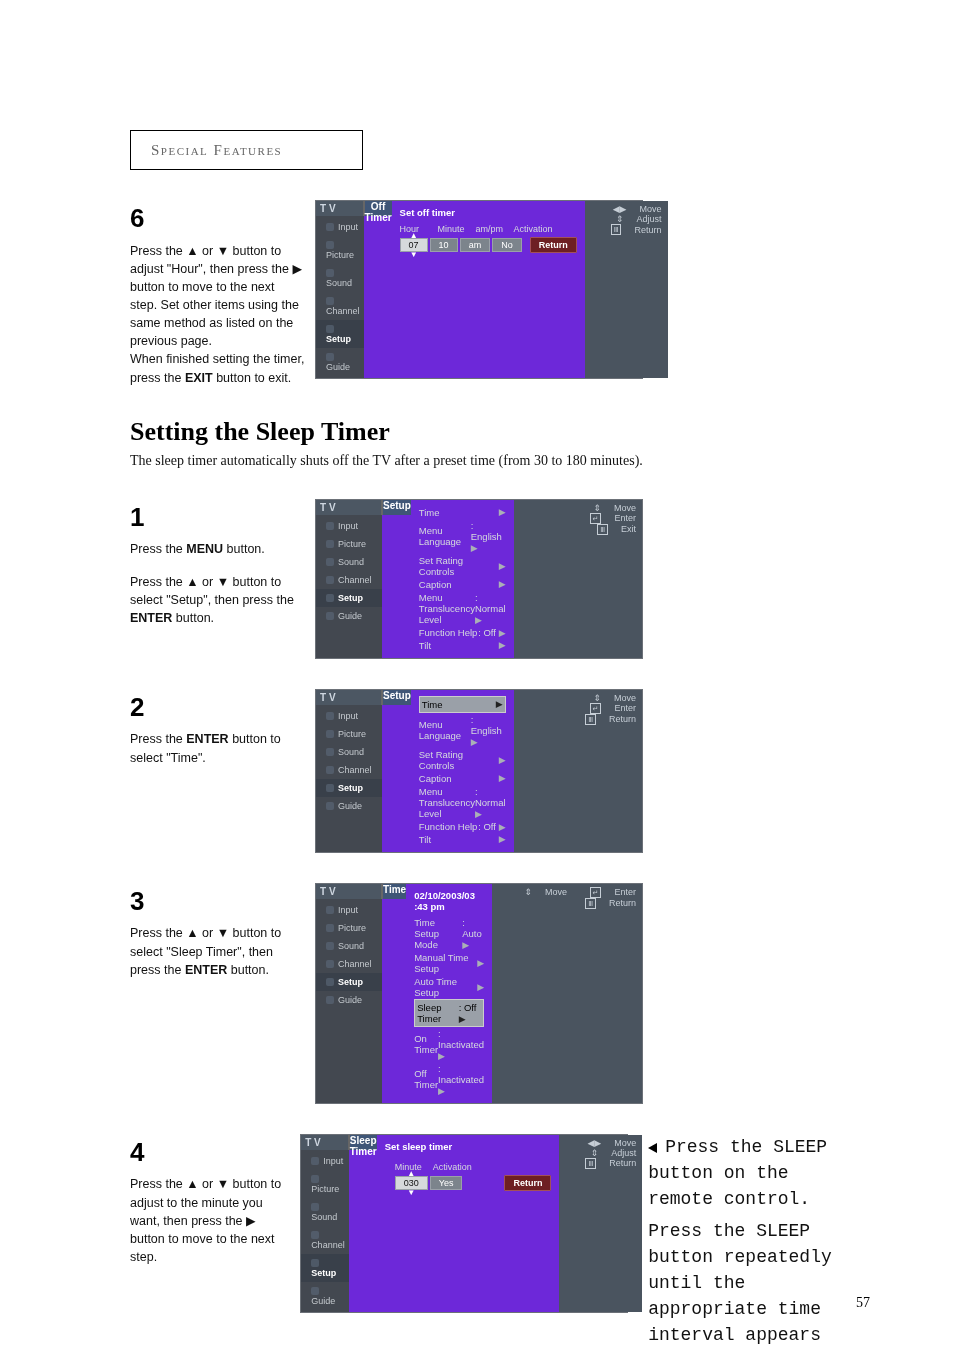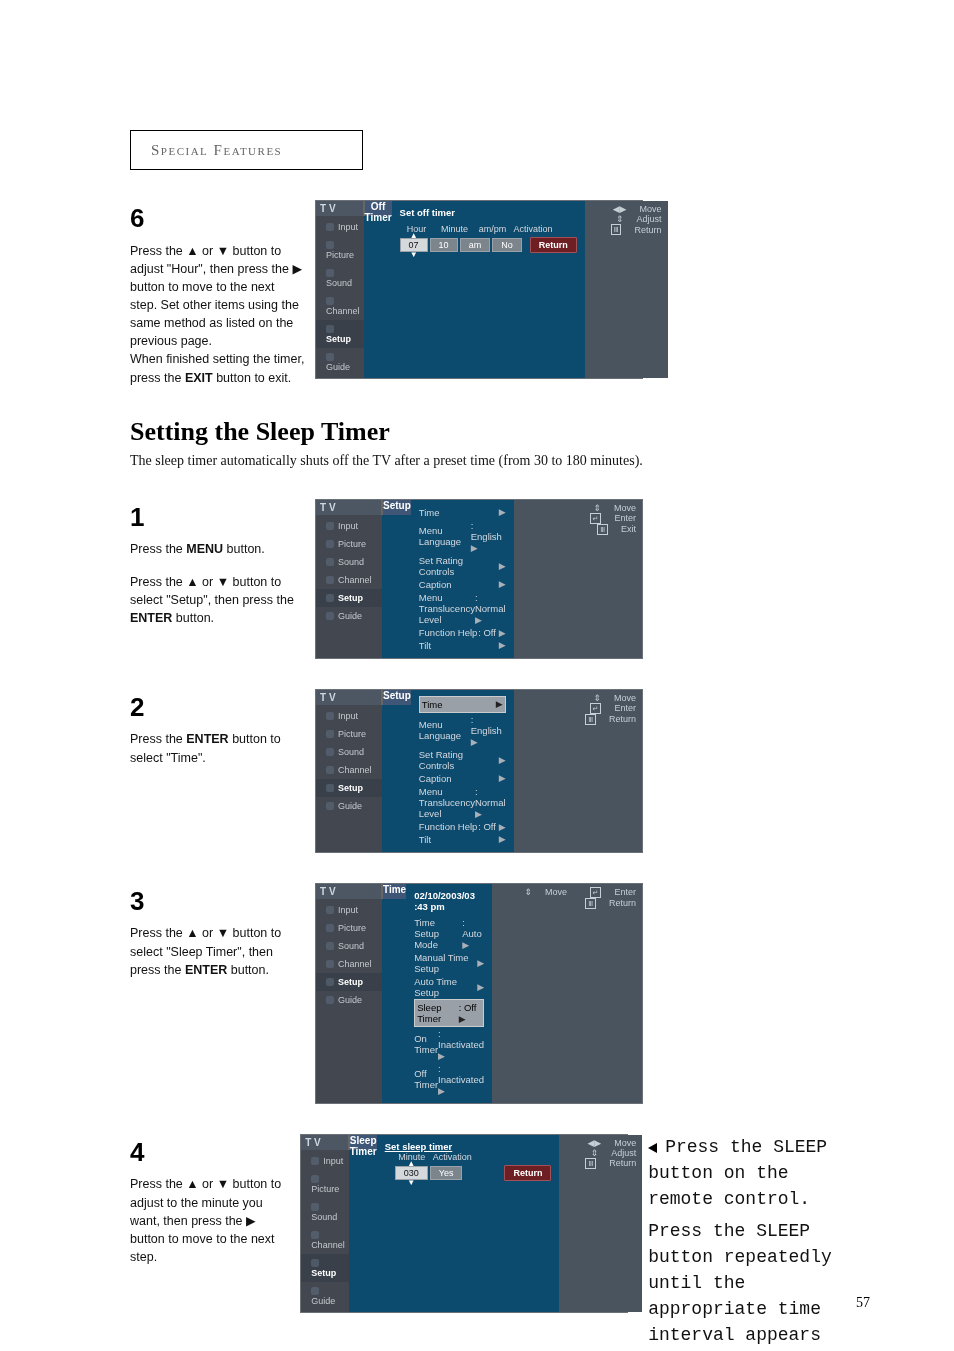--- a/index.html
+++ b/index.html
@@ -42,21 +42,21 @@
   }
   .section-sub {
     font-family: Georgia, 'Times New Roman', serif;
     font-size: 14px;
     margin-bottom: 30px;
     color: #111;
   }
   
   .osd {
     width: 328px;
-    background: #0c4a6e;
+    background: #6d28d9;
     border: 1px solid #6c7178;
     color: #fff;
     font-size: 10px;
     margin-left: 10px;
     display:flex;
   }
   .osd-left { width: 66px; background: #434850; }
   .osd-head { background:#4c5763; height:15px; display:flex; align-items:center; padding:0 4px; font-weight:700; color:#cfd7e1; font-size:10px; border-right:1px solid #666;}
   .osd-menu { padding:2px 0; }
   .osd-item { padding:4px 4px 4px 10px; color:#c4c9ce; font-size:9px; position:relative; }
@@ -66,21 +66,21 @@
   .body-content { padding:6px 8px; font-size:9.5px; color:#d5d9de; flex:1;border-radius:27px; }
   .body-foot { background:#4a545f; text-align:right; padding:3px 6px; color:#c6ced6; font-size:9px; }
   .body-foot span { margin-left:10px; display:inline-flex; align-items:center; gap:3px;}
   .osd-row { display:flex; justify-content:space-between; align-items:center; padding:1px 0; }
   .osd-row.hl { background:#9aa0a8; color:#000; padding:2px 2px; border:1px solid #ccc;}
   .arrow { font-size:9px; color:#aab0b6; }
   .field { display:inline-block; background:#7c848c; border:1px solid #9aa1a8; padding:1px 8px; color:#fff; font-size:9px; margin-right:2px; text-align:center; min-width:28px;}
   .field.act { background:#d6d9dc; color:#111;}
   .retbox { display:inline-block; background:#6e1f23; color:#fff; padding:2px 8px; border:1px solid #a35057; font-weight:700; font-size:9px; border-radius:1px;}
   .labelsrow { display:flex; gap:4px; margin-bottom:3px; font-size:9px; }
-  .labelsrow span { flex:0 0 auto; min-width:34px; text-align:center;}
+  .labelsrow span { flex:0 0 auto; min-width:34px; text-align:left;}
   .sidenote { font-family: Liberation Mono, monospace; font-size: 18px; line-height: 1.45; width:225px; color:#111;}
   .tri-left {display:inline-block; width:0; height:0; border-top:5px solid transparent; border-bottom:5px solid transparent; border-right:9px solid #000; margin-right:8px; vertical-align:-1px;}
   .pagenum { position:absolute; bottom:40px; right:84px; font-family: Georgia, serif; font-size:14px; }
   .ftico { display:inline-block; border:1px solid #c6ced6; font-size:7px; padding:0 2px; line-height:9px;}
   .osd-item::before { content:""; display:inline-block; width:8px; height:8px; background:#5d6b7c; border-radius:2px; margin-right:4px; vertical-align:-1px; opacity:0.6;}
 </style>
 </head>
 <body>
 
 <div class="header-box">
@@ -361,21 +361,21 @@
         <div class="osd-item">Picture</div>
         <div class="osd-item">Sound</div>
         <div class="osd-item">Channel</div>
         <div class="osd-item sel">Setup</div>
         <div class="osd-item">Guide</div>
       </div>
     </div>
     <div class="osd-body">
       <div class="body-title">Sleep Timer</div>
       <div class="body-content">
-        <div style="font-weight:700; color:#fff; margin-bottom:0;text-decoration:underline;">Set sleep timer</div>
+        <div style="font-weight:700; color:#fff; margin-bottom:10px;">Set sleep timer</div>
         <div class="labelsrow" style="padding-left:10px;">
           <span>Minute</span>
           <span>Activation</span>
         </div>
         <div style="display:flex; align-items:center; padding-left:10px;">
           <span class="field act" style="position:relative;">030<span style="position:absolute;top:-8px;left:50%;transform:translateX(-50%);color:#fff;font-size:8px;">▲</span><span style="position:absolute;bottom:-8px;left:50%;transform:translateX(-50%);color:#fff;font-size:8px;">▼</span></span>
           <span class="field">Yes</span>
           <span class="retbox" style="margin-left:40px;">Return</span>
         </div>
       </div>

